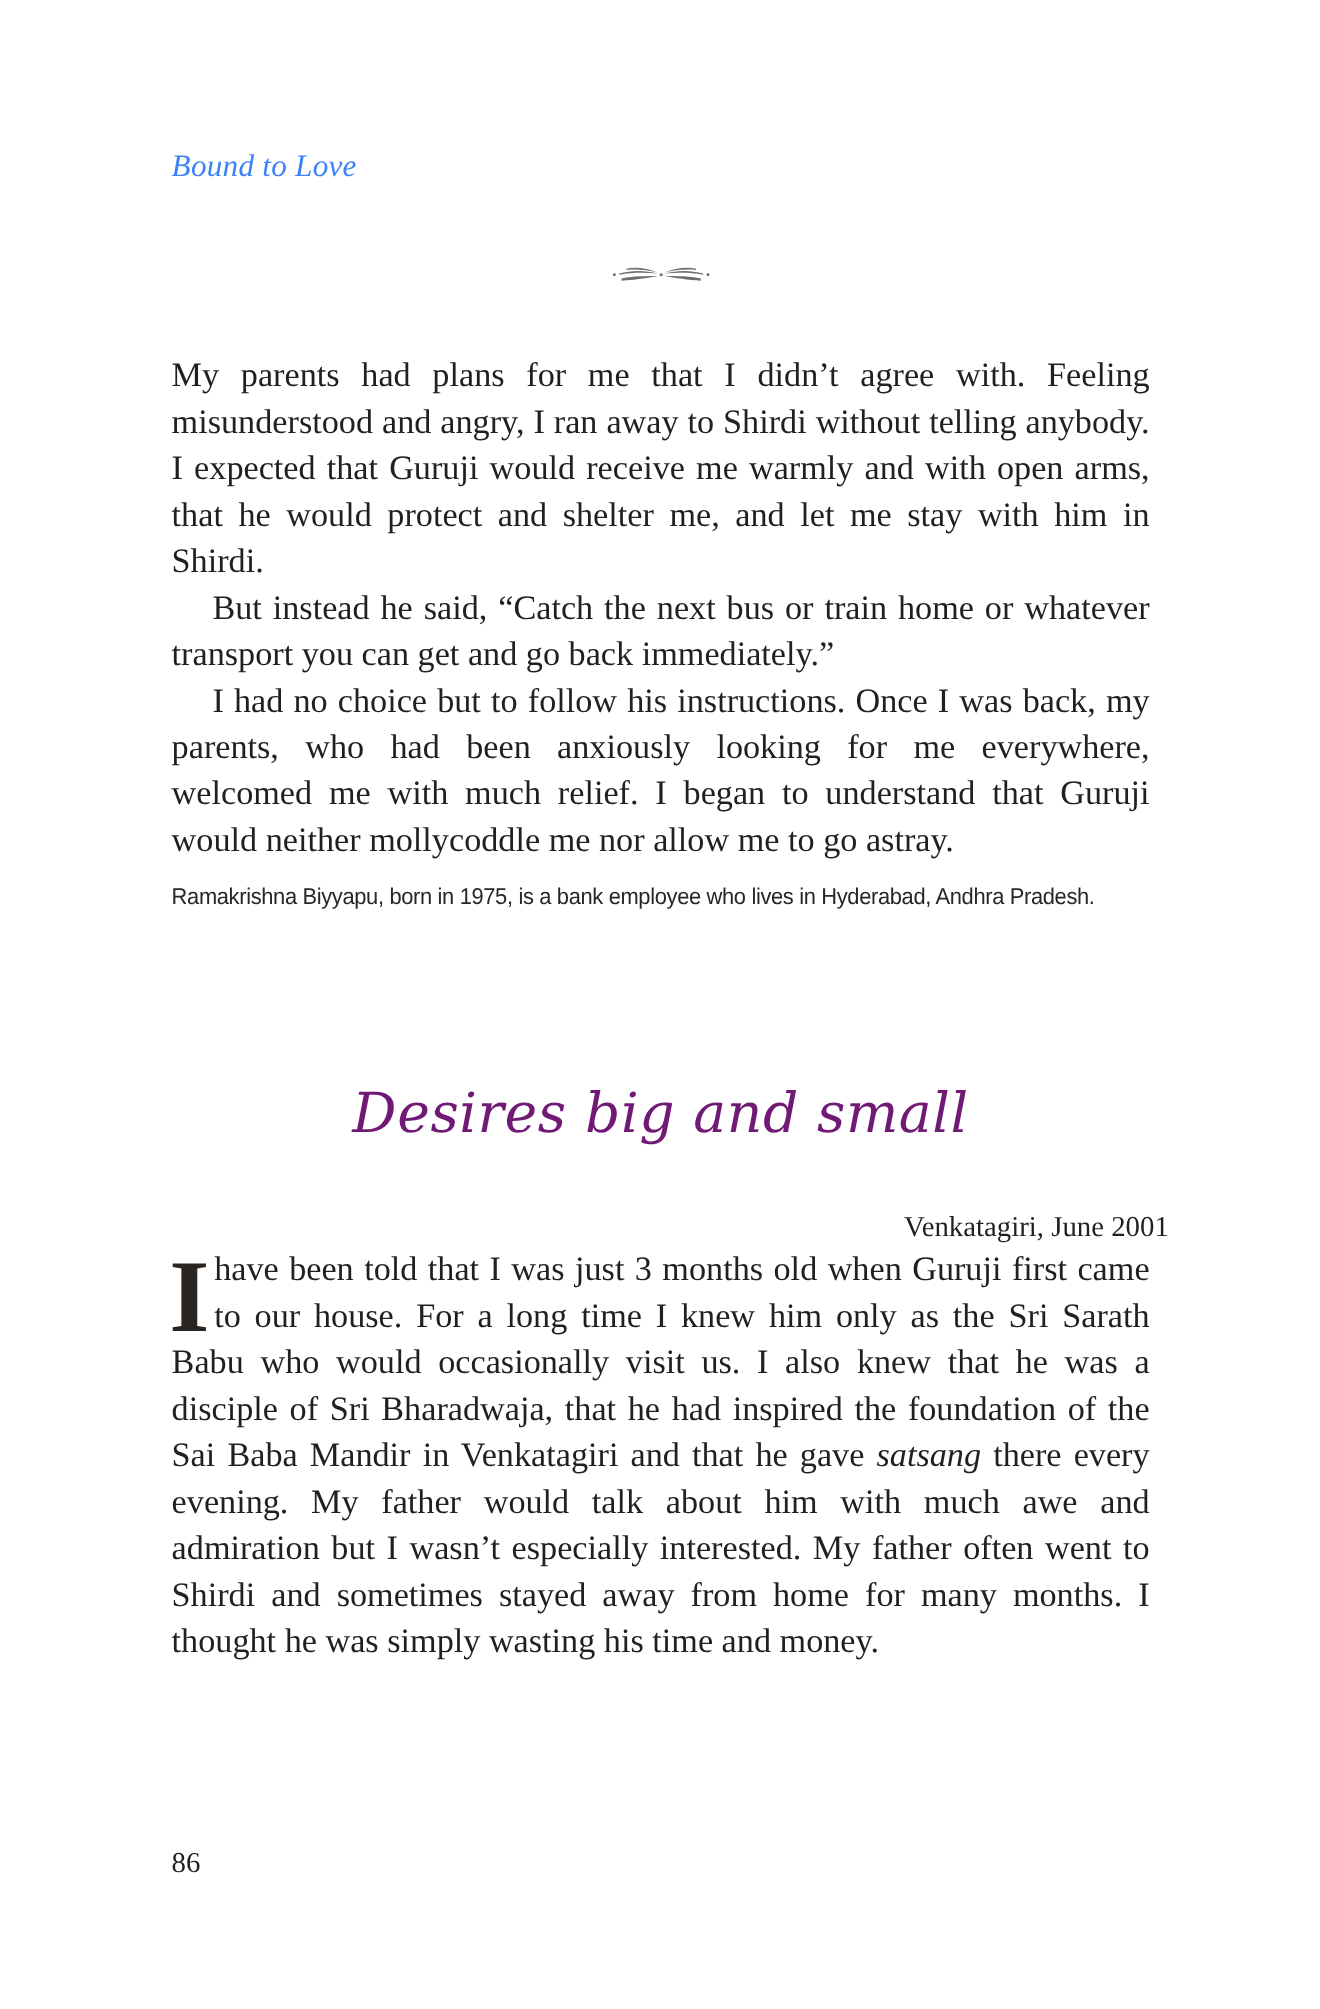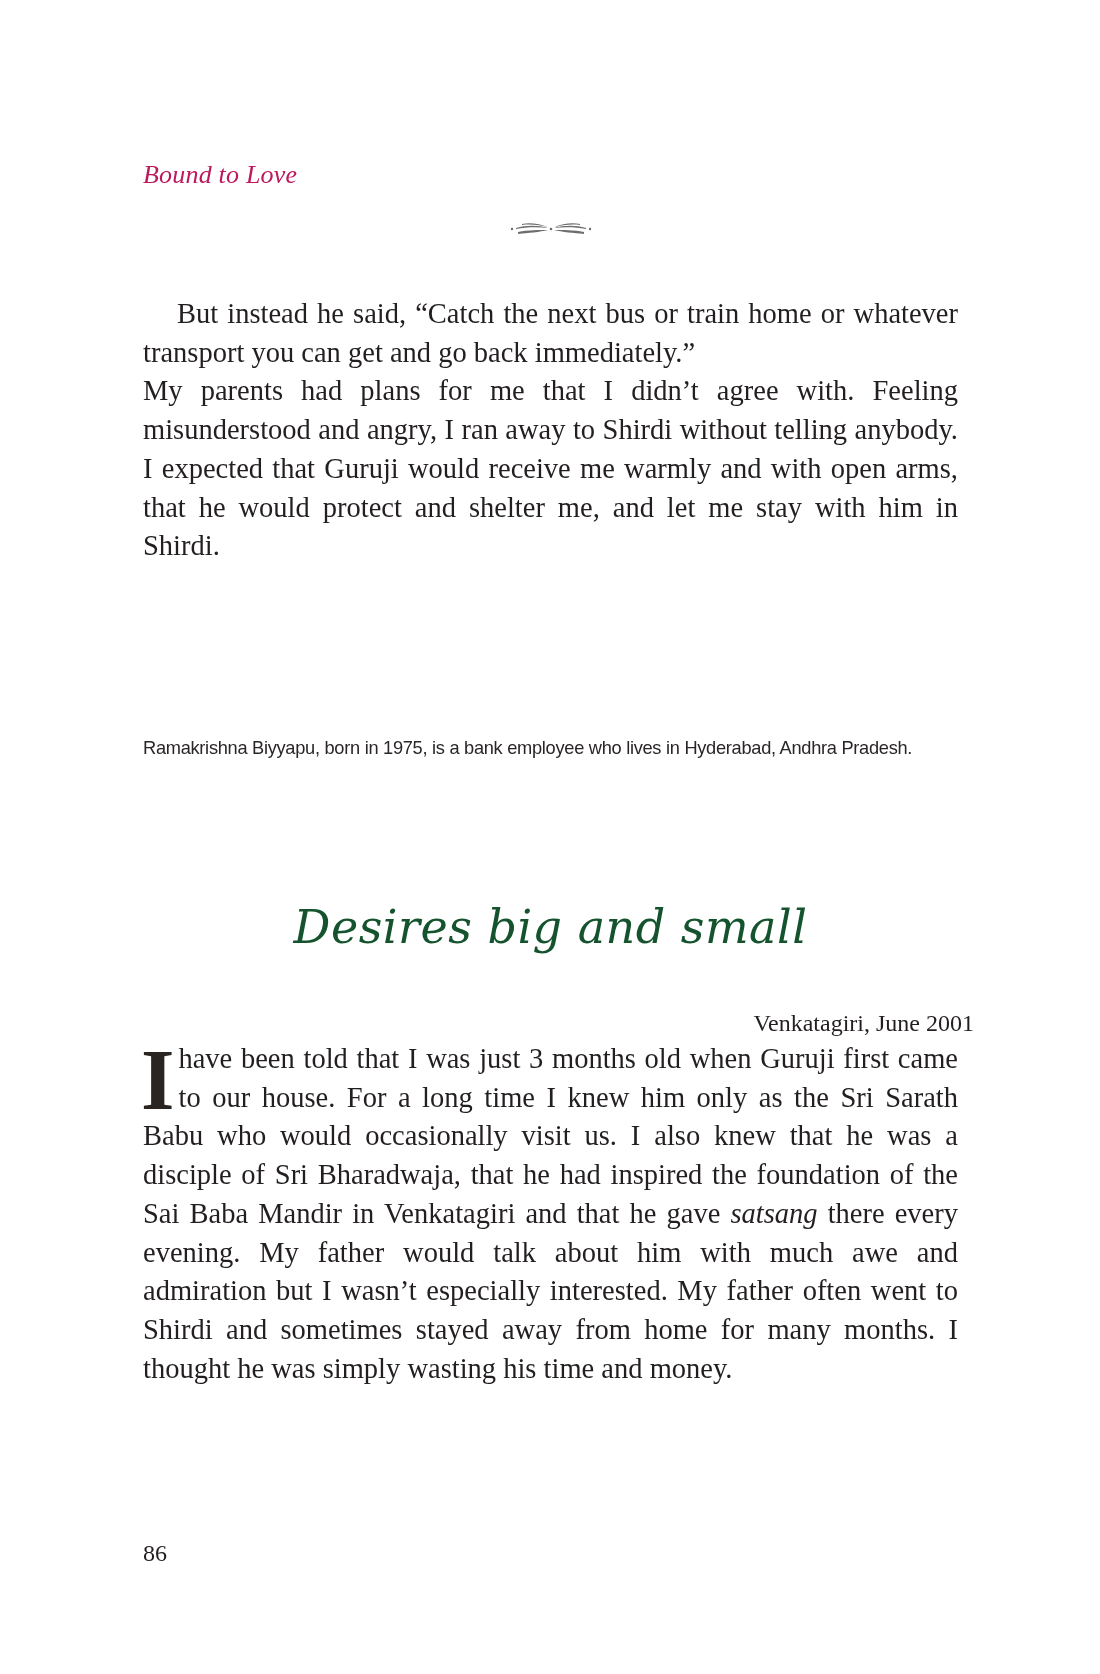--- a/index.html
+++ b/index.html
@@ -21,22 +21,21 @@
       width: 1100px;
       height: 1674px;
     }
     .running-head {
       position: absolute;
       left: 143px;
       top: 124px;
       font-style: italic;
       font-size: 26px;
       letter-spacing: 0.2px;
-      color: #be185d;
-      margin-top: 36px;
+      color: #3b82f6;
     }
     .ornament {
       position: absolute;
       left: 508px;
       top: 216px;
       width: 86px;
       height: 26px;
     }
     .text-block {
       position: absolute;
@@ -75,21 +74,21 @@
       left: 143px;
       width: 815px;
       top: 900px;
       text-align: center;
       font-family: "DejaVu Serif", "Liberation Serif", serif;
       font-style: italic;
       font-size: 46px;
       font-weight: normal;
       letter-spacing: 0.5px;
       margin: 0;
-      color: #14532d;
+      color: #701a75;
     }
     .dateline {
       position: absolute;
       left: 143px;
       width: 815px;
       top: 994px;
       text-align: right;
       font-size: 24px;
       margin: 16px;
       color: #231f20;
@@ -131,22 +130,23 @@
       <path d="M8 12 C18 9, 30 9, 40 12 C30 11, 18 11, 8 13 Z"></path>
       <path d="M14 8 C22 6, 32 8, 40 11 C32 9, 22 8, 14 9 Z"></path>
       <path d="M10 16 C20 14, 32 14, 40 14 C32 16, 20 17, 10 18 Z"></path>
       <path d="M78 12 C68 9, 56 9, 46 12 C56 11, 68 11, 78 13 Z"></path>
       <path d="M72 8 C64 6, 54 8, 46 11 C54 9, 64 8, 72 9 Z"></path>
       <path d="M76 16 C66 14, 54 14, 46 14 C54 16, 66 17, 76 18 Z"></path>
     </g>
   </svg>
 
   <div class="text-block" id="section-one">
+    <p class="para last-line-left">My parents had plans for me that I didn’t agree with. Feeling misunderstood and angry, I ran away to Shirdi without telling anybody. I expected that Guruji would receive me warmly and with open arms, that he would protect and shelter me, and let me stay with him in Shirdi.</p>
     <p class="para indent">But instead he said, “Catch the next bus or train home or whatever transport you can get and go back immediately.”</p>
-    <p class="para last-line-left">My parents had plans for me that I didn’t agree with. Feeling misunderstood and angry, I ran away to Shirdi without telling anybody. I expected that Guruji would receive me warmly and with open arms, that he would protect and shelter me, and let me stay with him in Shirdi.</p>
+    <p class="para indent">I had no choice but to follow his instructions. Once I was back, my parents, who had been anxiously looking for me everywhere, welcomed me with much relief. I began to understand that Guruji would neither mollycoddle me nor allow me to go astray.</p>
   </div>
 
   <p class="bio">Ramakrishna Biyyapu, born in 1975, is a bank employee who lives in Hyderabad, Andhra Pradesh.</p>
 
   <h2 class="chapter-title">Desires big and small</h2>
 
   <p class="dateline">Venkatagiri, June 2001</p>
 
   <div class="text-block" id="section-two">
     <p class="para"><span class="dropcap">I</span><span>have been told that I was just 3 months old when Guruji first came to our house. For a long time I knew him only as the Sri Sarath Babu who would occasionally visit us. I also knew that he was a disciple of Sri Bharadwaja, that he had inspired the foundation of the Sai Baba Mandir in Venkatagiri and that he gave </span><em>satsang</em><span> there every evening. My father would talk about him with much awe and admiration but I wasn’t especially interested. My father often went to Shirdi and sometimes stayed away from home for many months. I thought he was simply wasting his time and money.</span></p>

